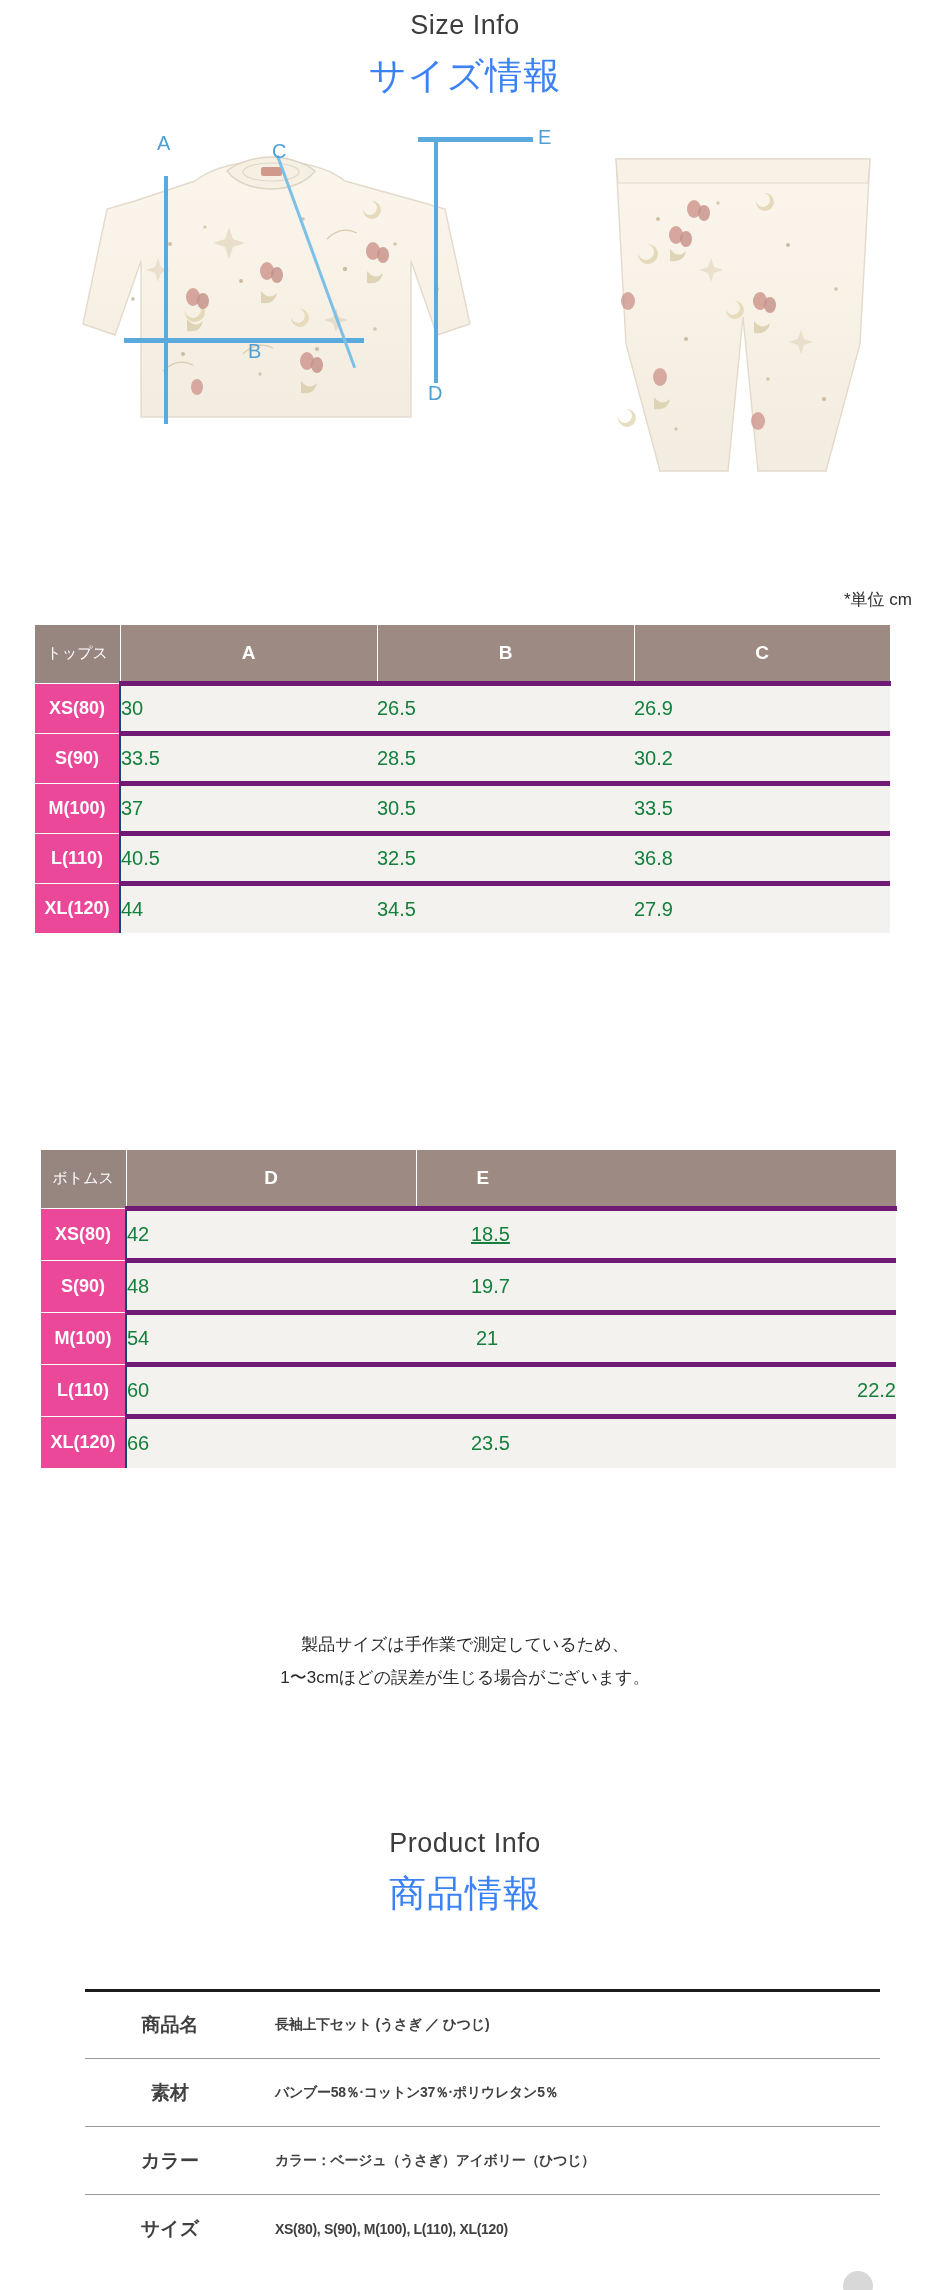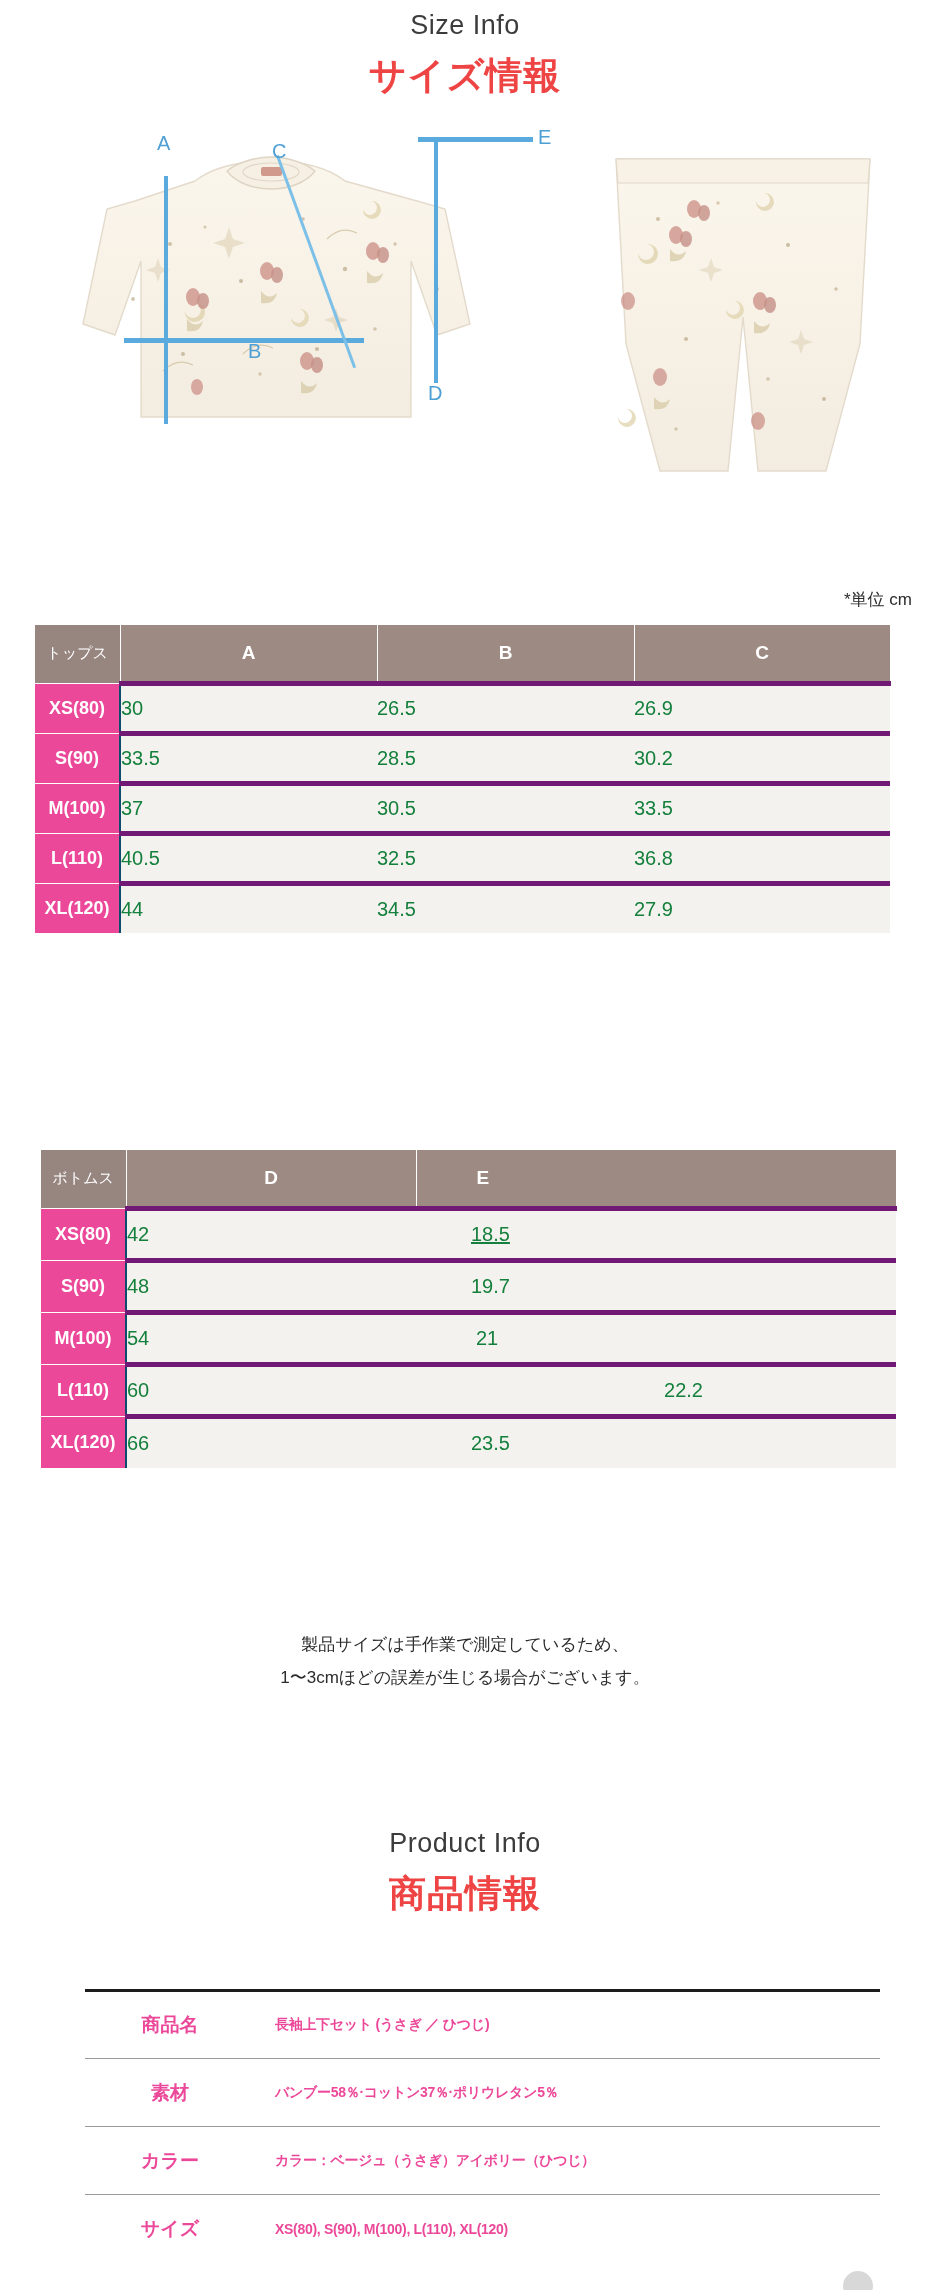--- a/index.html
+++ b/index.html
@@ -13,22 +13,22 @@
   
   .sec-head { text-align: center; }
   .sec-head .en {
     font-size: 27px;
     color: #3c3c3c;
     font-weight: 400;
     letter-spacing: .5px;
   }
   .sec-head .jp {
     font-size: 37px;
-    color: #ef4444;
-    font-weight: 700;
+    color: #3b82f6;
+    font-weight: 400;
     letter-spacing: 1px;
     margin-top: 10px;
   }
 
   
   .diagram {
     position: relative;
     width: 930px;
     height: 480px;
     margin-top: 14px;
@@ -120,21 +120,21 @@
   }
   .pi-table {
     width: 100%;
     border-collapse: collapse;
     table-layout: fixed;
   }
   .pi-table tr { height: 68px; }
   .pi-table td {
     border-top: 1px solid #9a9a9a;
     vertical-align: middle;
-    color: #ec4899;
+    color: #404040;
   }
   .pi-table tr:first-child td { border-top: 3px solid #1c1c1c; }
   .pi-table td.k {
     width: 170px;
     text-align: center;
     font-size: 19px;
     font-weight: 700;
   }
   .pi-table td.v {
     padding-left: 20px;
@@ -343,21 +343,21 @@
         <td style="text-align:left;padding-left:55px;">19.7</td>
       </tr>
       <tr style="height:52px">
         <th>M(100)</th>
         <td>54</td>
         <td style="text-align:left;padding-left:60px;">21</td>
       </tr>
       <tr style="height:52px">
         <th>L(110)</th>
         <td>60</td>
-        <td style="text-align:center;padding-left:55px;margin-top:24px;">22.2</td>
+        <td style="text-align:right;padding-left:55px;margin-top:24px;">22.2</td>
       </tr>
       <tr style="height:52px">
         <th>XL(120)</th>
         <td>66</td>
         <td style="text-align:left;padding-left:55px;">23.5</td>
       </tr>
     </tbody>
   </table>
 </div>
 

